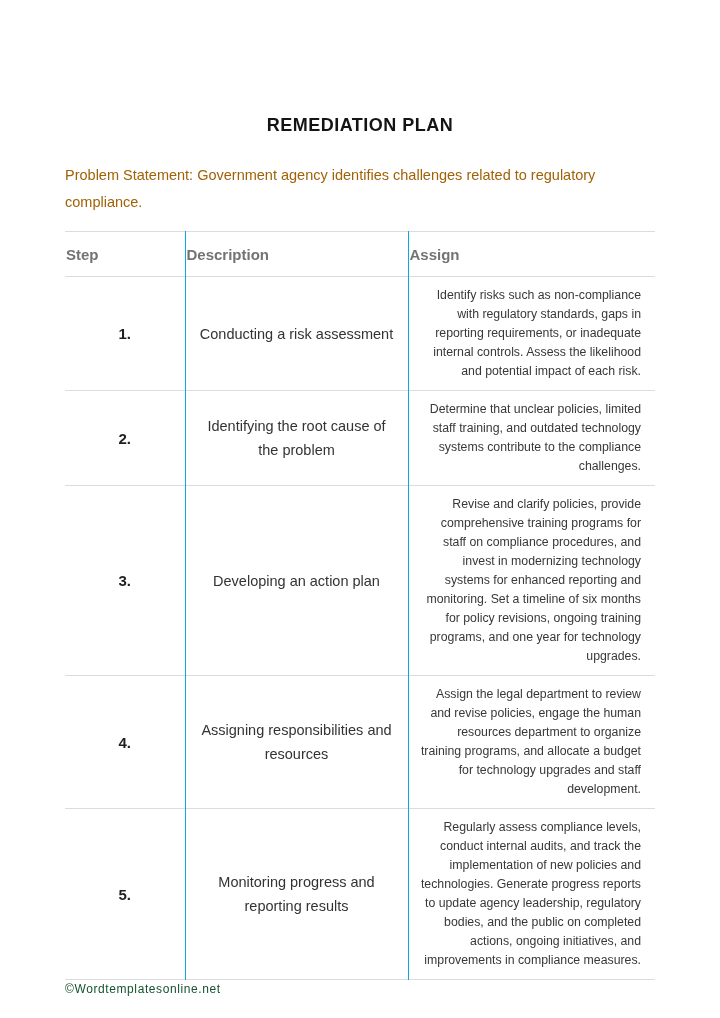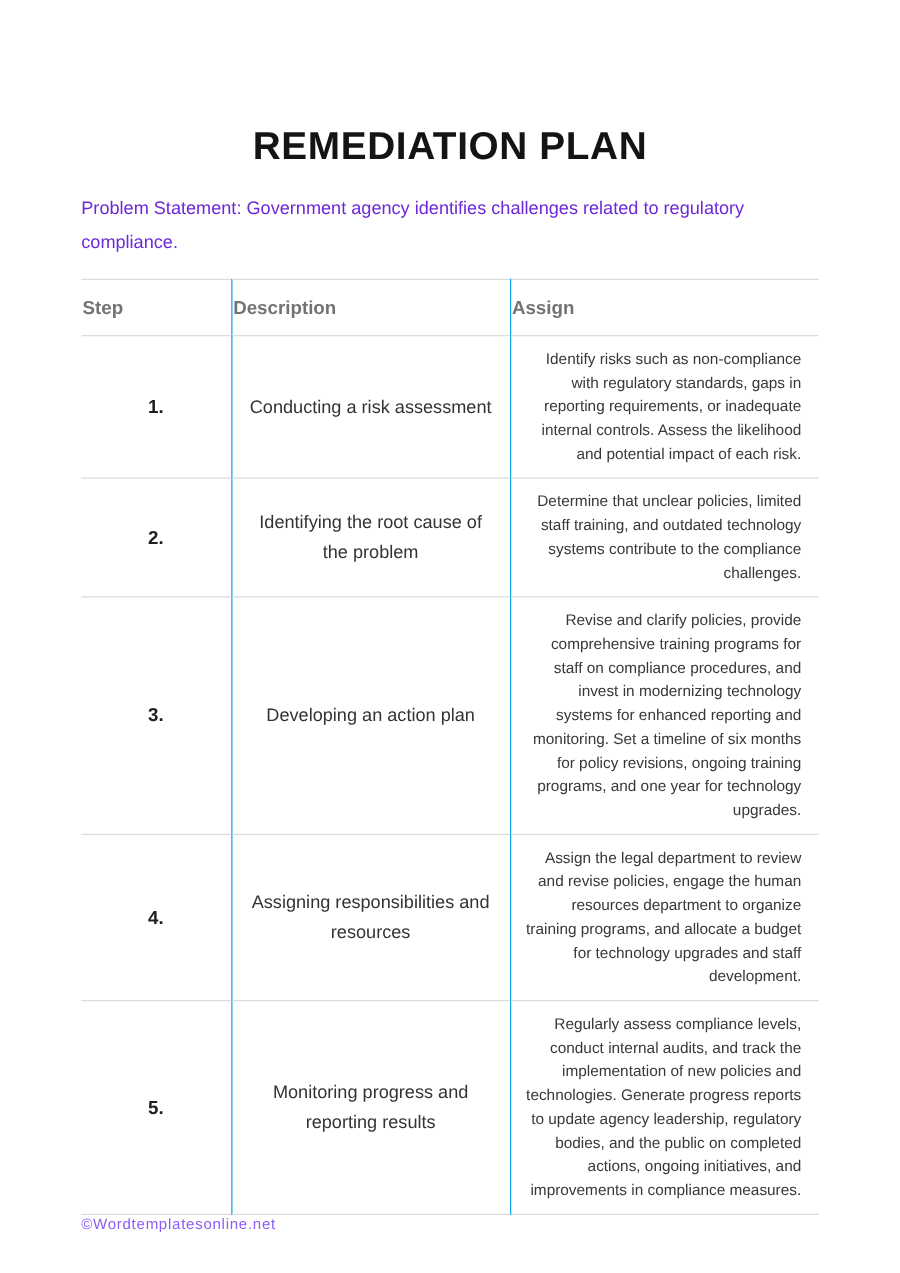--- a/index.html
+++ b/index.html
@@ -7,36 +7,36 @@
   body {
     width: 720px; height: 1018px;
     font-family: "Liberation Sans", sans-serif;
     color: #3a3a3a;
     position: relative;
     overflow: hidden;
   }
   .page { position: relative; width: 720px; height: 1018px; background: #ffffff; }
 
   .title {
-    margin: 16px;
-    padding-top: 86px;
+    margin: 0;
+    padding-top: 110px;
     text-align: center;
-    font-size: 31px;
+    font-size: 18px;
     font-weight: 800;
     letter-spacing: 0.5px;
     color: #141414;
     line-height: 30px;
   }
 
   .problem {
     margin: 22px 65px 0 65px;
     max-width: 556px;
     font-size: 14.5px;
     line-height: 27px;
-    color: #6d28d9;
+    color: #a16207;
   }
 
   table.plan {
     margin-left: 65px;
     margin-top: 15px;
     width: 590px;
     border-collapse: collapse;
     table-layout: fixed;
     border-top: 1px solid #dcdcdc;
   }
@@ -79,24 +79,24 @@
     text-align: right;
     padding: 9px 14px 9px 12px;
     font-size: 12.3px;
     line-height: 19px;
     color: #383838;
   }
 
   .footer {
     position: absolute;
     left: 65px;
-    top: 956px;
+    top: 982px;
     font-size: 12px;
     letter-spacing: 0.6px;
-    color: #8b5cf6;
+    color: #14532d;
   }
 </style>
 </head>
 <body>
 
 <div class="page">
 
   <h1 class="title">REMEDIATION PLAN</h1>
 
   <p class="problem">Problem Statement: Government agency identifies challenges related to regulatory compliance.</p>

